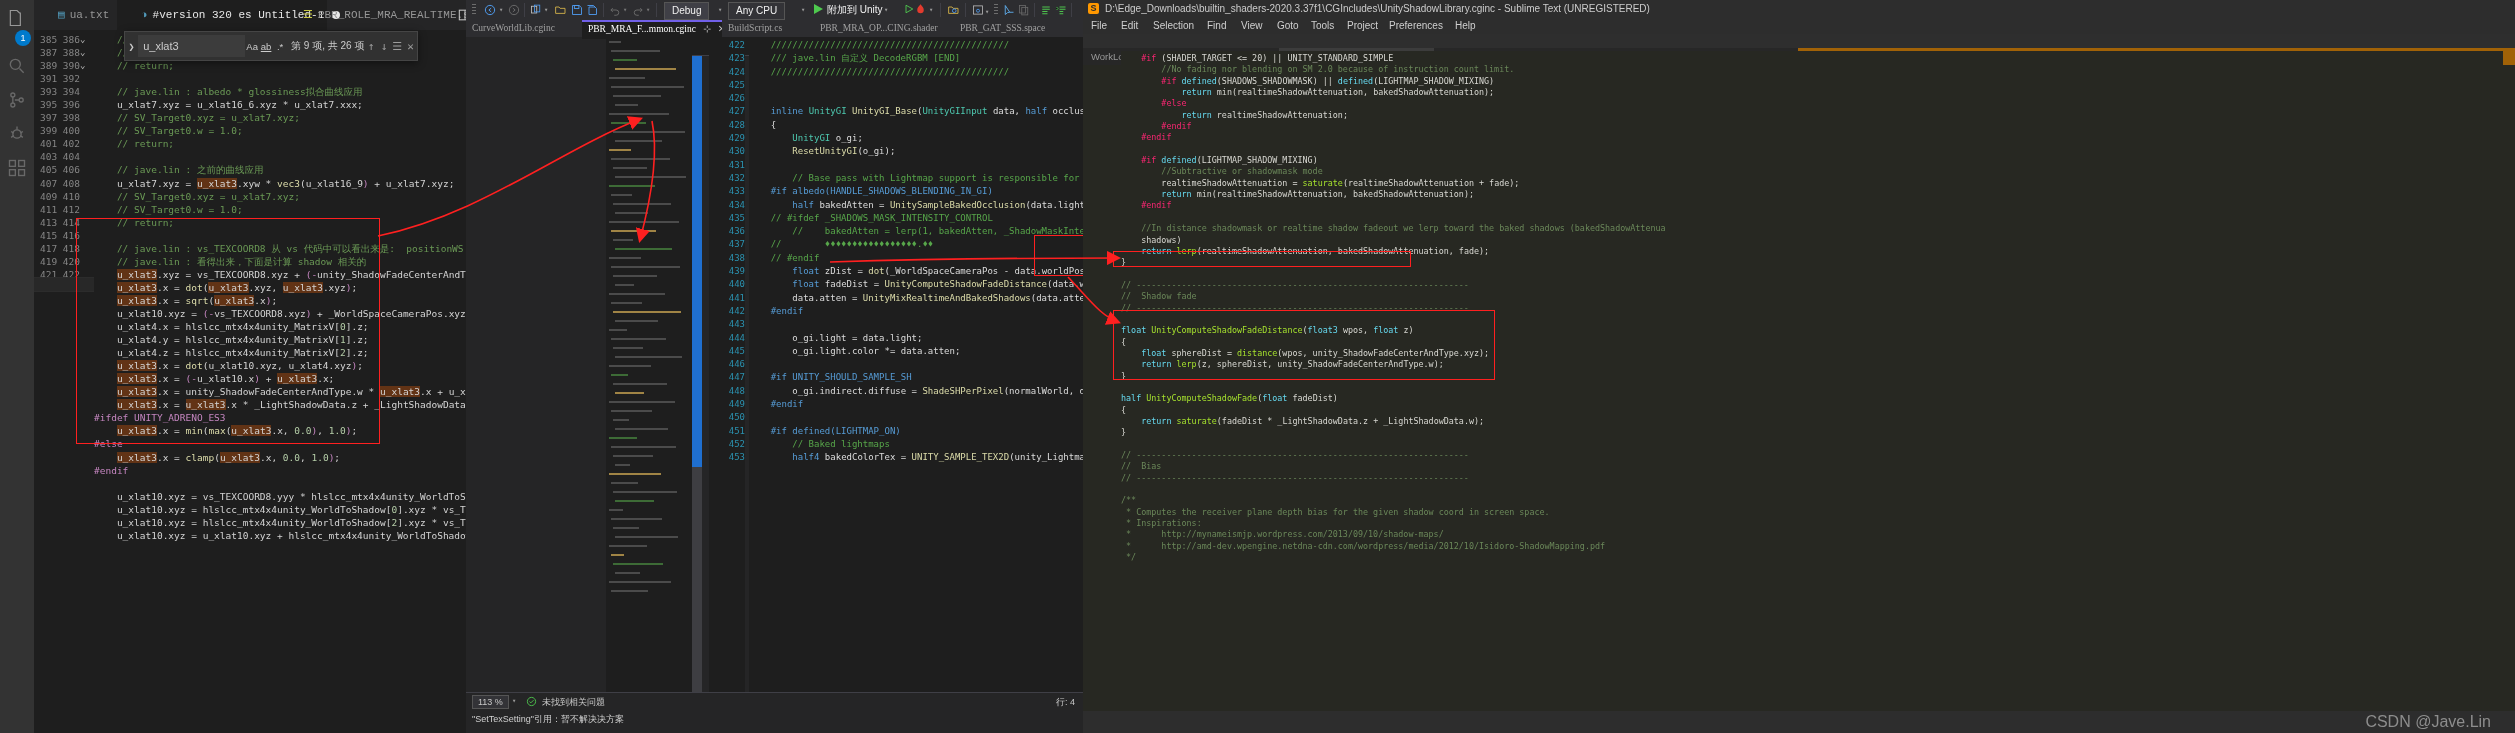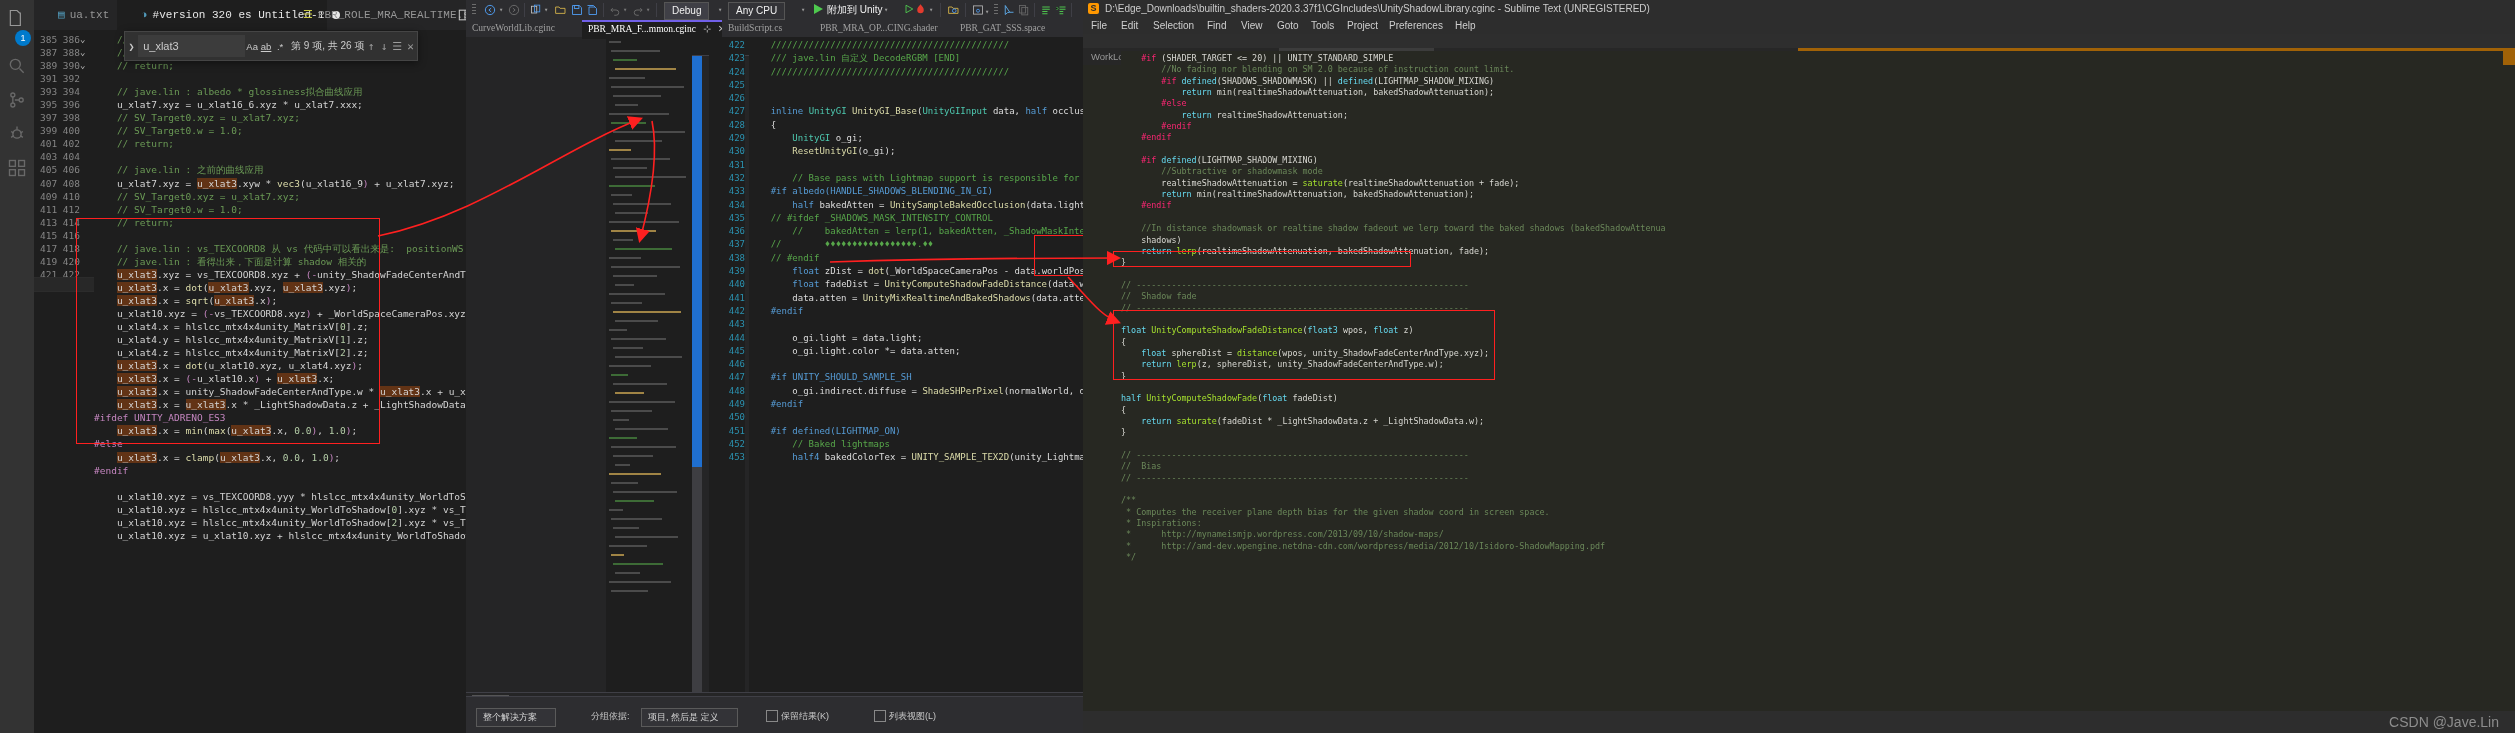--- a/index.html
+++ b/index.html
@@ -563,36 +563,20 @@
       <svg style="position:absolute;left:60px;top:3px" width="11" height="11" viewBox="0 0 16 16" fill="none" stroke="#4ec94e" stroke-width="1.3">
           <circle cx="8" cy="8" r="6"></circle>
           <path d="M5 8l2 2 4-4"></path>
         </svg>
       <div class="vs-st" style="left:76px;top:3px">未找到相关问题</div>
       <div class="vs-st" style="right:8px;top:3px">行: 4</div>
       <div class="vs-st" style="left:6px;top:20px;color:#cfcfcf">"SetTexSetting"引用：暂不解决决方案</div>
     </div>
   </div>
 
-  <div style="position:absolute;left:466px;top:696px;width:617px;height:37px;background:#2d2d30;border-top:1px solid #3f3f46">
-    <div style="position:absolute;left:10px;top:11px;font-size:9px;color:#d4d4d4;
-                font-family:'Liberation Sans',sans-serif;background:#333337;border:1px solid #5a5a5a;
-                padding:2px 18px 2px 6px">整个解决方案</div>
-    <div style="position:absolute;left:125px;top:13px;font-size:9px;color:#c8c8c8;
-                font-family:'Liberation Sans',sans-serif">分组依据:</div>
-    <div style="position:absolute;left:175px;top:11px;font-size:9px;color:#d4d4d4;
-                font-family:'Liberation Sans',sans-serif;background:#333337;border:1px solid #5a5a5a;
-                padding:2px 18px 2px 6px">项目, 然后是 定义</div>
-    <div style="position:absolute;left:300px;top:13px;width:10px;height:10px;border:1px solid #888;background:#2d2d30"></div>
-    <div style="position:absolute;left:315px;top:13px;font-size:9px;color:#c8c8c8;
-                font-family:'Liberation Sans',sans-serif">保留结果(K)</div>
-    <div style="position:absolute;left:408px;top:13px;width:10px;height:10px;border:1px solid #888;background:#2d2d30"></div>
-    <div style="position:absolute;left:423px;top:13px;font-size:9px;color:#c8c8c8;
-                font-family:'Liberation Sans',sans-serif">列表视图(L)</div>
-  </div>
 
   <div id="sub">
     <div id="sub-bg"></div>
 
     <div id="sub-title">
       <div class="st-ico">S</div>
       <div class="st-txt">D:\Edge_Downloads\builtin_shaders-2020.3.37f1\CGIncludes\UnityShadowLibrary.cginc - Sublime Text (UNREGISTERED)</div>
     </div>
 
     <div id="sub-menu">
@@ -661,21 +645,21 @@
 <span class="s-com"> * Inspirations:</span>
 <span class="s-com"> *      http://mynameismjp.wordpress.com/2013/09/10/shadow-maps/</span>
 <span class="s-com"> *      http://amd-dev.wpengine.netdna-cdn.com/wordpress/media/2012/10/Isidoro-ShadowMapping.pdf</span>
 <span class="s-com"> */</span>
 </div>
 
     <div class="redbox" style="left:30px;top:251px;width:296px;height:14px"></div>
     <div class="redbox" style="left:30px;top:310px;width:380px;height:68px"></div>
 
     <div id="sub-status">
-      <div class="sub-st" style="right:16px;color:#8d8d8d;font-size:14px">CSDN @Jave.Lin</div>
+      <div class="sub-st" style="right:24px;color:#8d8d8d;font-size:16px">CSDN @Jave.Lin</div>
     </div>
   </div>
 
   <svg class="overlay">
     <defs>
       <marker id="ah" markerWidth="9" markerHeight="9" refX="7" refY="4.5" orient="auto">
         <path d="M0,0 L9,4.5 L0,9 z" fill="#ff2020"></path>
       </marker>
     </defs>
 

